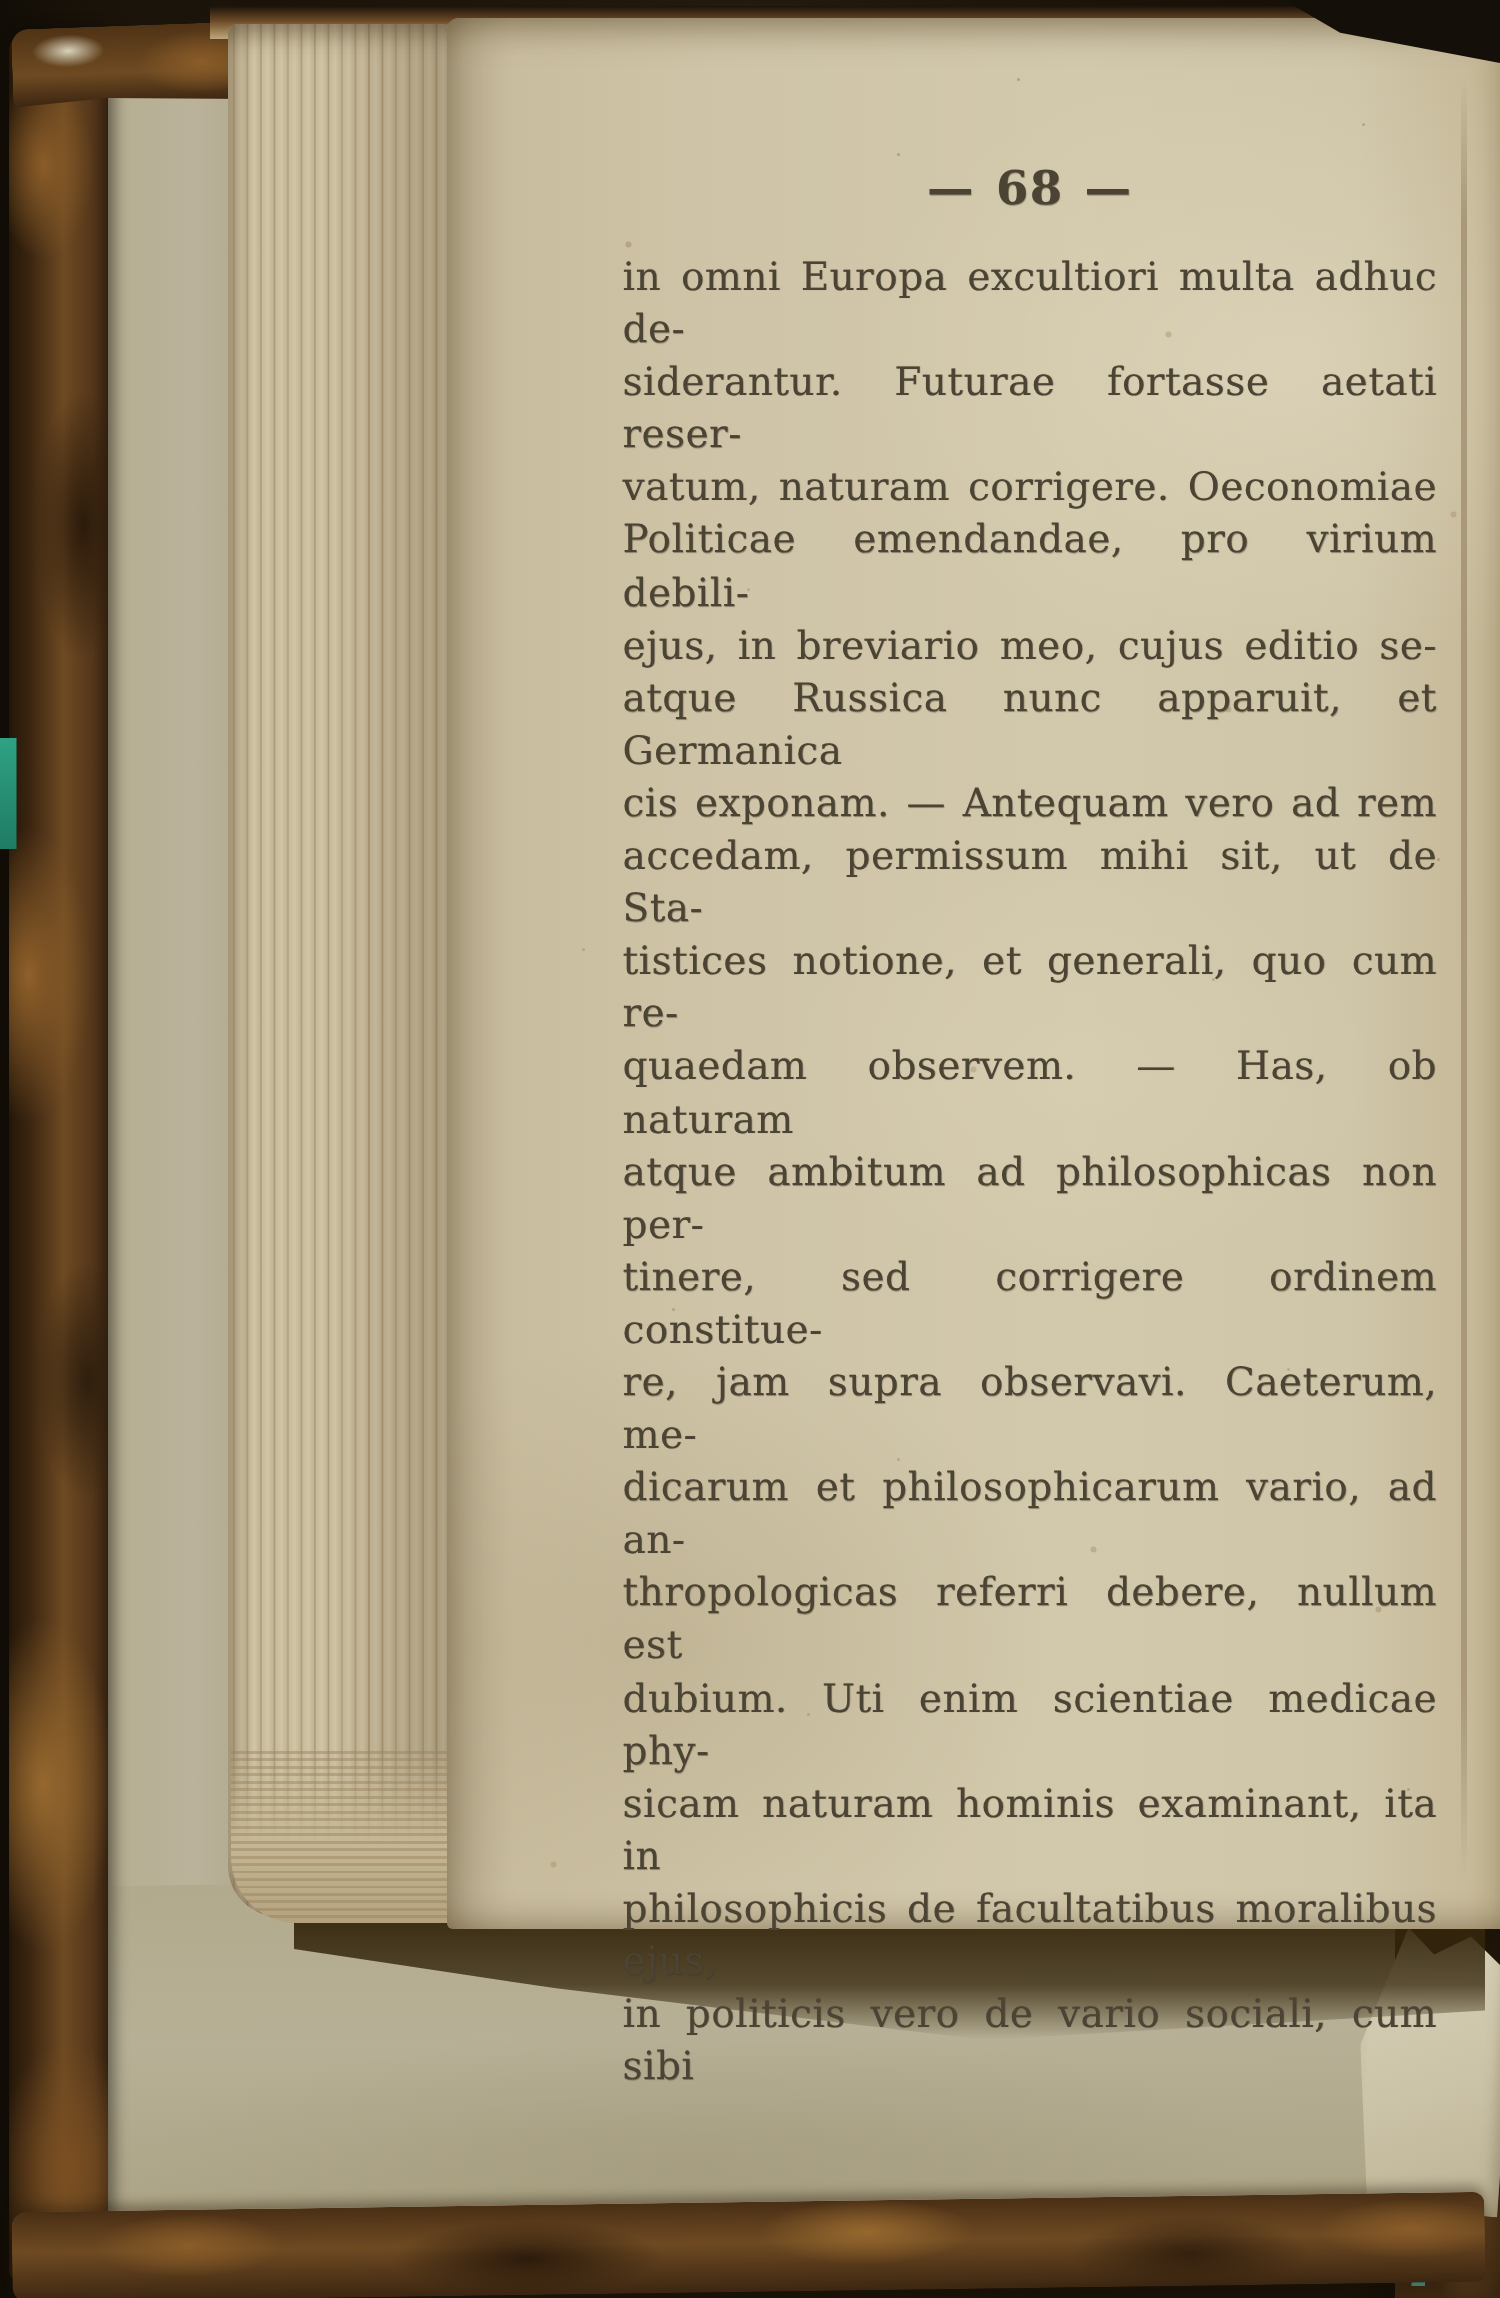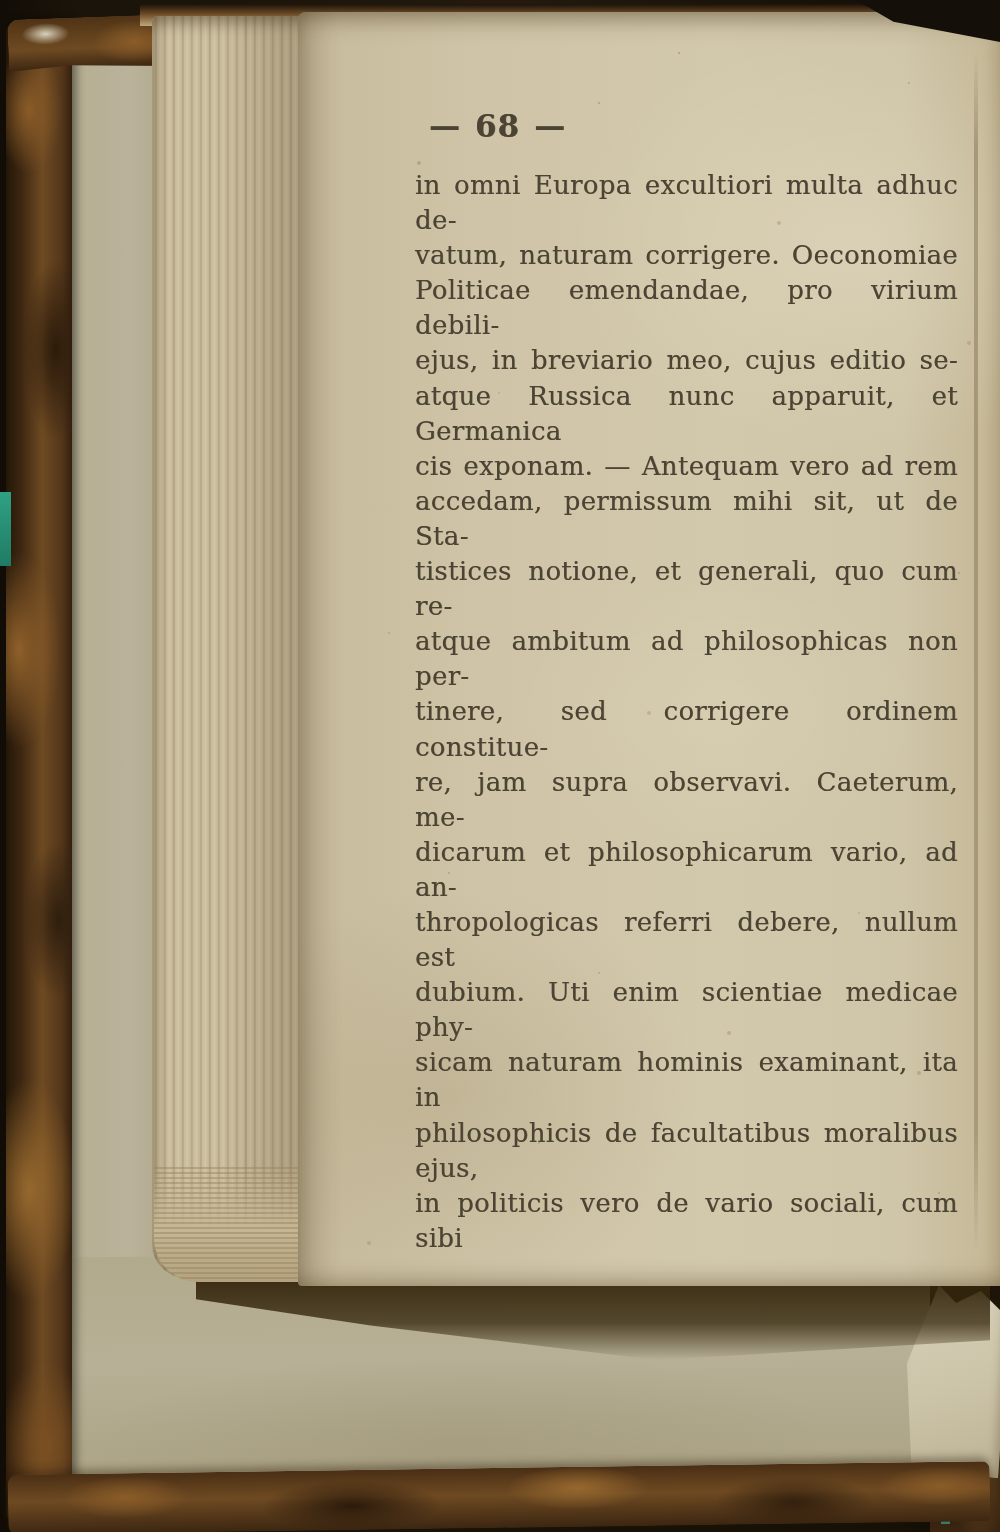--- a/index.html
+++ b/index.html
@@ -161,21 +161,21 @@
   }
   
   .corner-tr {
     position: absolute; left: 856px; top: 0; width: 144px; height: 42px;
     clip-path: polygon(0 0, 100% 0, 100% 100%, 26% 52%);
     background: #140f08;
   }
   
   .page-header {
     position: absolute; left: 117px; top: 96px; width: 543px;
-    text-align: left;
+    text-align: center;
     font-size: 31px; font-weight: bold;
     color: #4b4333;
     letter-spacing: 1px;
     text-shadow: 0.4px 0.4px 0.6px rgba(60,50,35,0.5);
   }
   .page-header .dash { margin: 0 14px; }
   .page-text {
     position: absolute; left: 117px; top: 156px; width: 543px;
     font-size: 26px;
     line-height: 35.1px;
@@ -217,27 +217,29 @@
     <div class="fibers"></div>
     <div class="page-crease"></div>
 
     <div class="page-header">
       <span class="dash">—</span><span>68</span><span class="dash">—</span>
     </div>
 
     <div class="page-text">
         <div class="para">
           <div class="line">in omni Europa excultiori multa adhuc de-</div>
+          <div class="line">siderantur. Futurae fortasse aetati reser-</div>
           <div class="line">vatum, naturam corrigere. Oeconomiae</div>
           <div class="line">Politicae emendandae, pro virium debili-</div>
           <div class="line">ejus, in breviario meo, cujus editio se-</div>
           <div class="line">atque Russica nunc apparuit, et Germanica</div>
           <div class="line">cis exponam. — Antequam vero ad rem</div>
           <div class="line">accedam, permissum mihi sit, ut de Sta-</div>
           <div class="line">tistices notione, et generali, quo cum re-</div>
+          <div class="line">quaedam observem. — Has, ob naturam</div>
           <div class="line">atque ambitum ad philosophicas non per-</div>
           <div class="line">tinere, sed corrigere ordinem constitue-</div>
           <div class="line">re, jam supra observavi. Caeterum, me-</div>
           <div class="line">dicarum et philosophicarum vario, ad an-</div>
           <div class="line">thropologicas referri debere, nullum est</div>
           <div class="line">dubium. Uti enim scientiae medicae phy-</div>
           <div class="line">sicam naturam hominis examinant, ita in</div>
           <div class="line">philosophicis de facultatibus moralibus ejus,</div>
           <div class="line">in politicis vero de vario sociali, cum sibi</div>
         </div>

